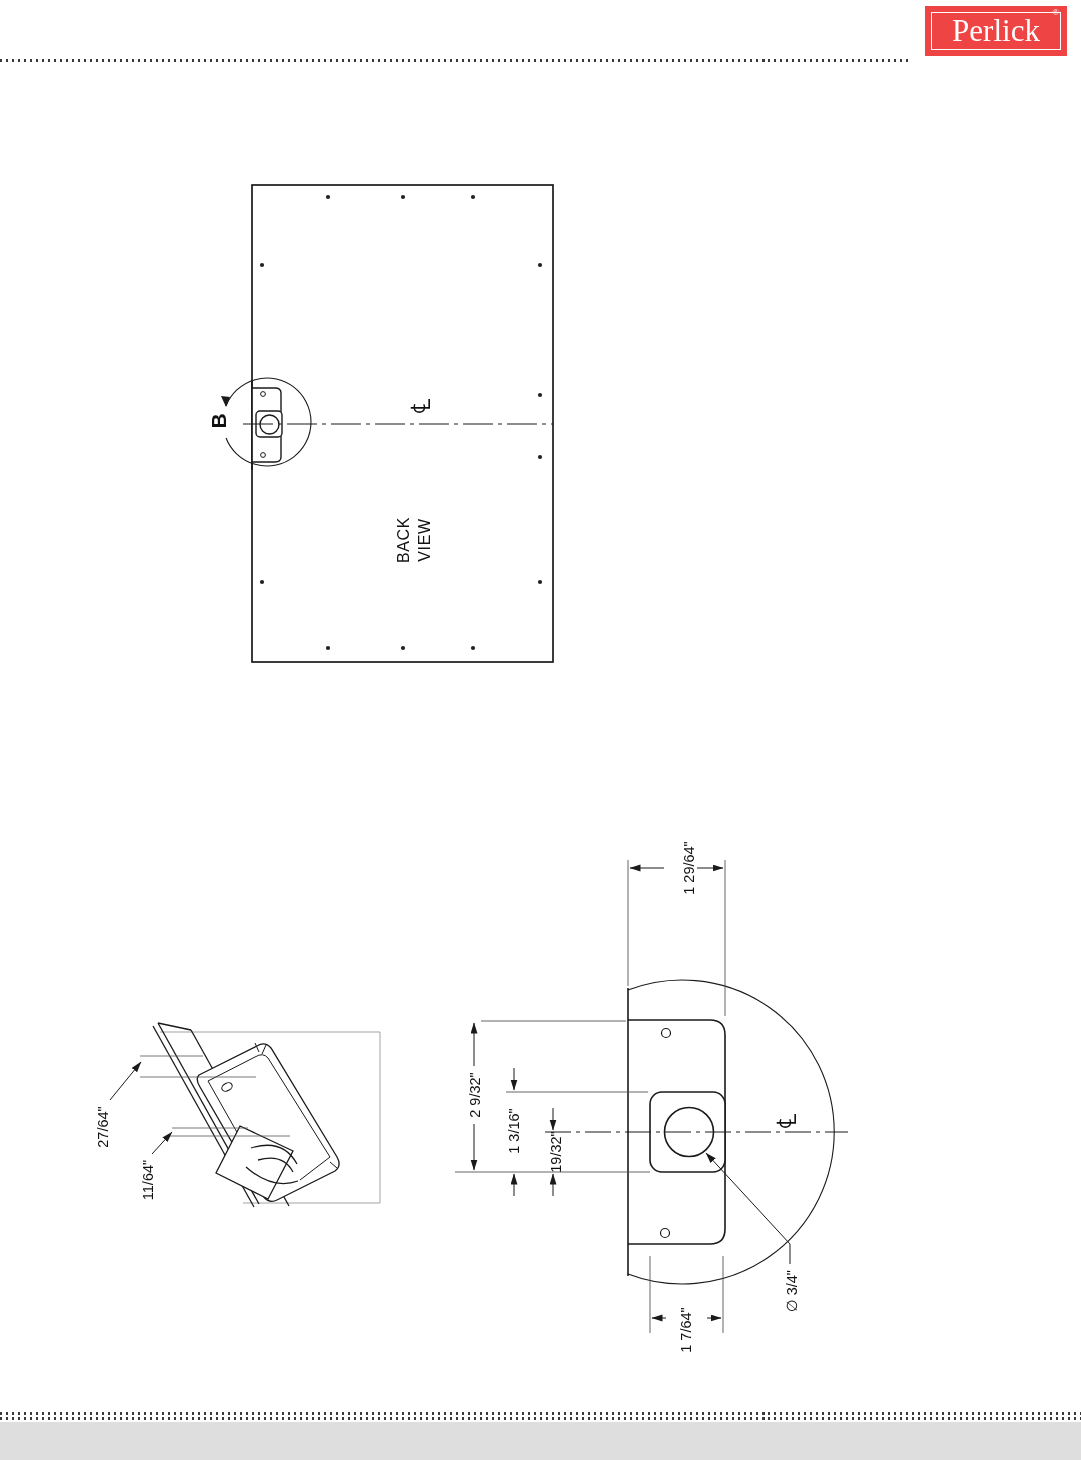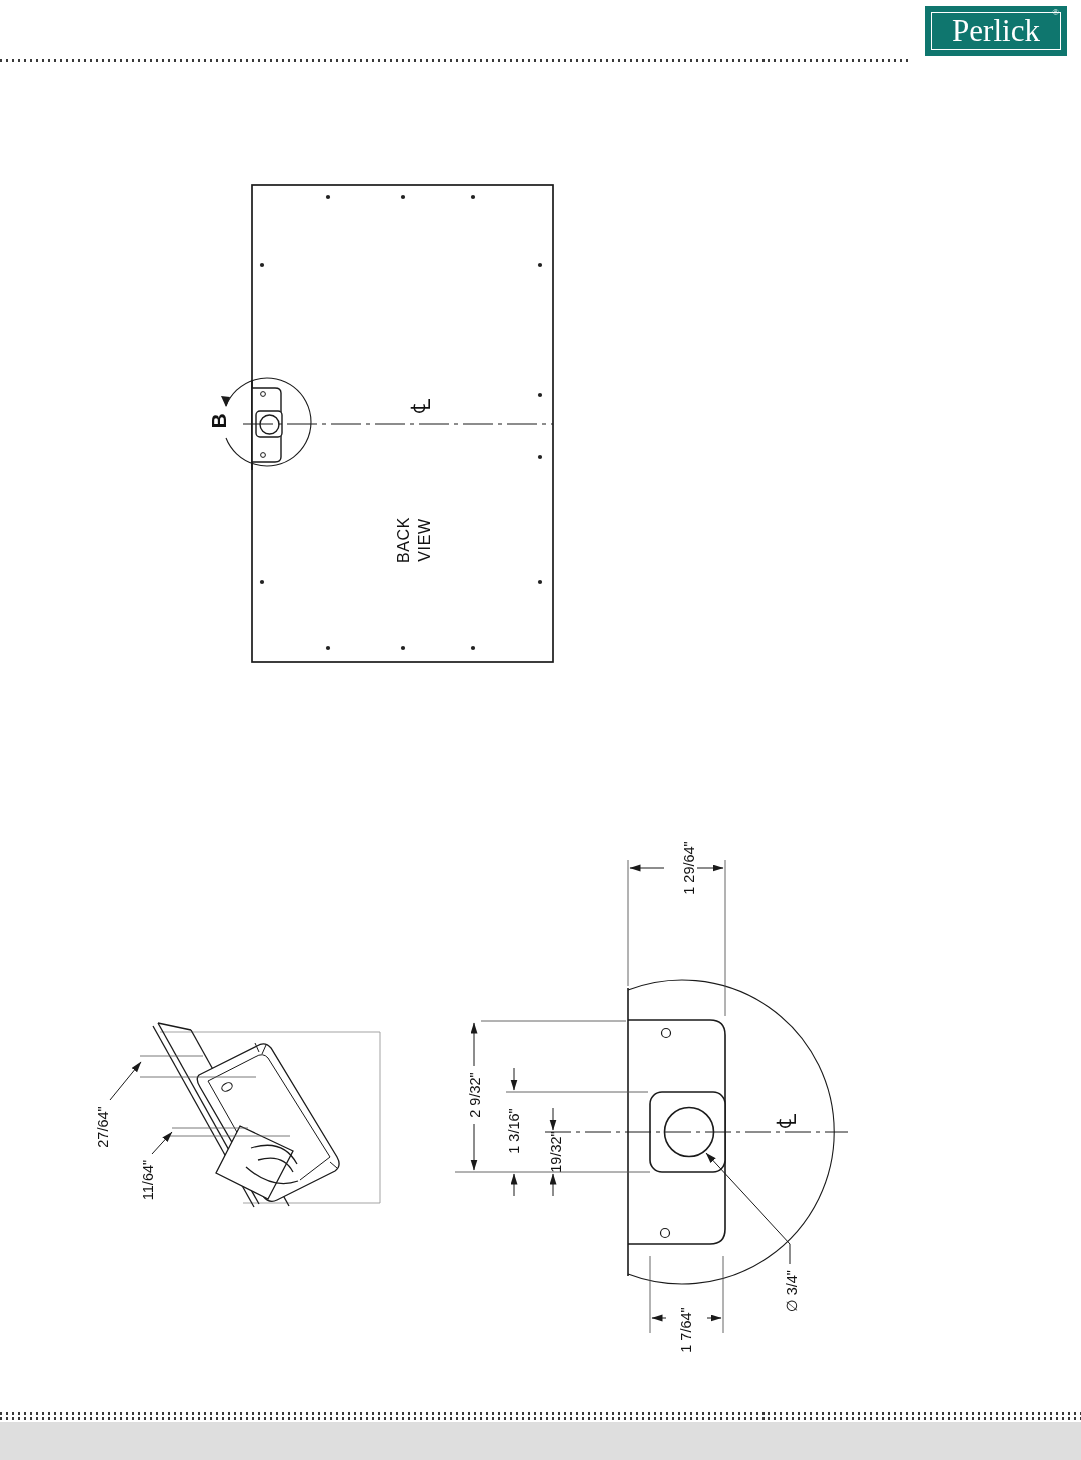--- a/index.html
+++ b/index.html
@@ -4,21 +4,21 @@
 <style>
   html,body{margin:0;padding:0;background:#fff;}
   .page{position:relative;width:1081px;height:1460px;background:#fff;overflow:hidden;
         font-family:"Liberation Sans", sans-serif;}
   .rule{position:absolute;height:2.5px;
         background:repeating-linear-gradient(90deg,#3a3a3a 0 2.5px,transparent 2.5px 6px);}
   .rule-top{top:59px;left:0;width:912px;}
   .rule-bot1{top:1412px;left:0;width:1081px;}
   .rule-bot2{top:1417px;left:0;width:1081px;}
   .footer-band{position:absolute;left:0;top:1422px;width:1081px;height:38px;background:#dedede;}
-  .logo{position:absolute;left:925px;top:6px;width:142px;height:50px;background:#0f766e;}
+  .logo{position:absolute;left:925px;top:6px;width:142px;height:50px;background:#ef4444;}
   .logo-inner{position:absolute;left:6px;top:6px;right:6px;bottom:6px;border:1.5px solid #fff;}
   .logo-text{position:absolute;left:0;right:0;top:4px;text-align:center;color:#fff;
              font-family:"Liberation Serif", serif;font-size:31px;line-height:42px;}
   .logo-reg{position:absolute;top:1px;right:8px;color:#fff;font-size:9px;
             font-family:"Liberation Serif", serif;}
   svg{position:absolute;left:0;top:0;}
   svg text{font-family:"Liberation Sans", sans-serif;fill:#111;stroke:none;}
   .dim{font-size:14.5px;}
   .cl{font-size:27px;}
   .viewlabel{font-size:16px;letter-spacing:0.6px;}

